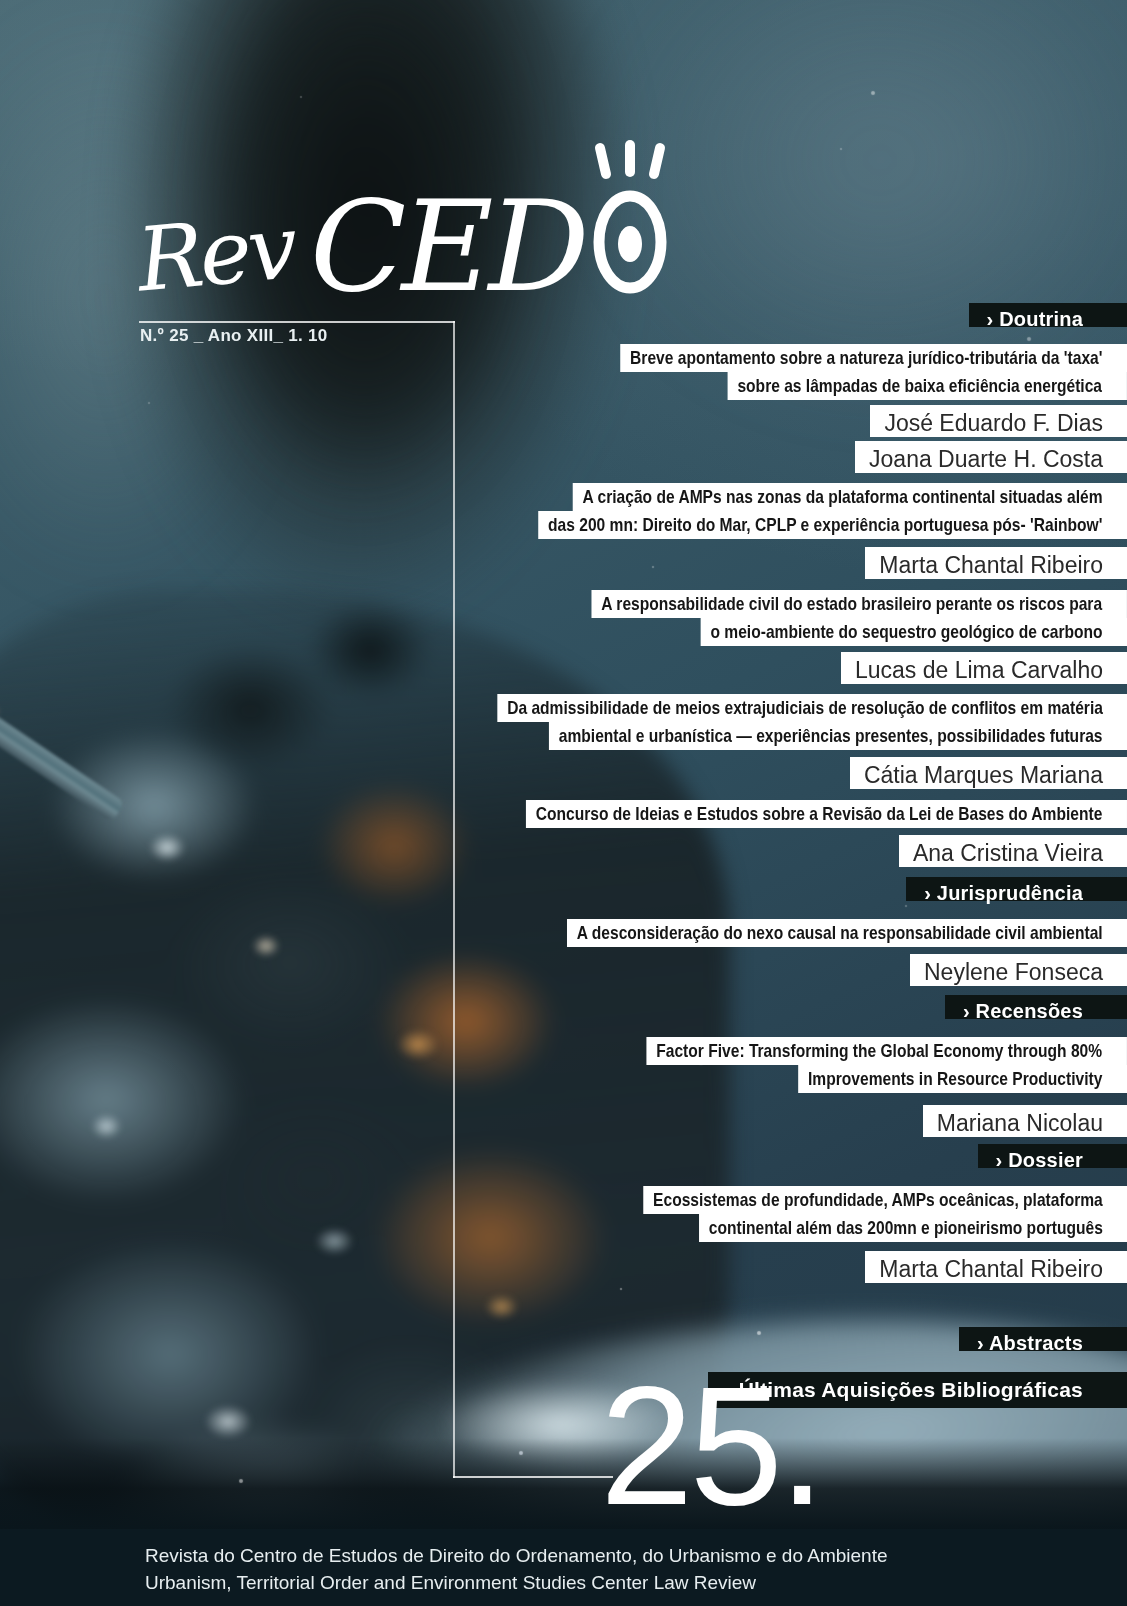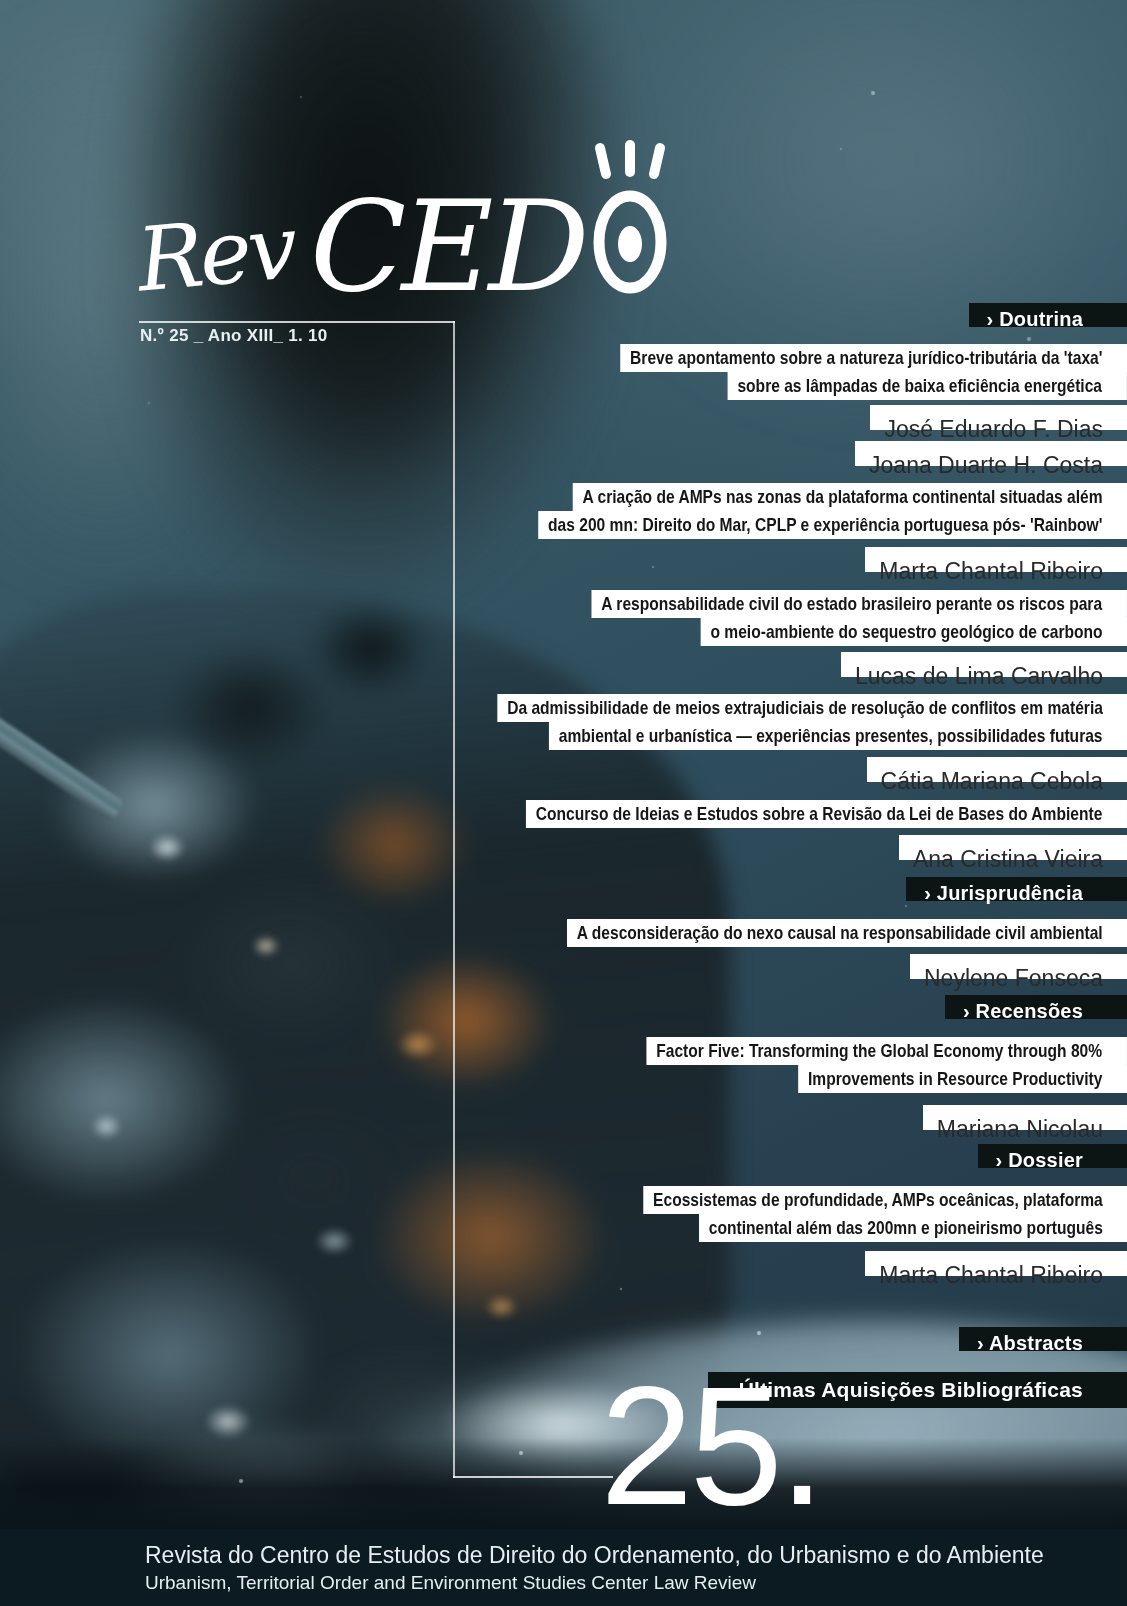--- a/index.html
+++ b/index.html
@@ -99,30 +99,30 @@
 
   
   .row { right:0; white-space:nowrap; }
   .section-box { background:#0d1514; color:#fff; font-weight:bold; font-size:20px;
     line-height:33px; height:24px; padding:0 44px 0 18px; letter-spacing:.2px; }
   .section-box.big { font-size:21px; line-height:36px; height:36px; }
   .title-line { background:#fff; color:#161616; font-weight:bold; font-size:19px;
     line-height:28px; height:28px; padding:0 30px 0 12px;
     transform:scaleX(.82); transform-origin:100% 50%; letter-spacing:0; }
   .author-box { background:#fff; color:#2a2a2a; font-size:23px; line-height:33px;
-    height:25px; padding:8px 24px 0 14px; }
+    height:32px; padding:2px 24px 0 14px; }
 
   
   .big-number { left:600px; top:1362px; color:#fff; font-size:168px; line-height:1;
     font-weight:400; letter-spacing:-4px; }
 
   
   .footer { left:0; top:1529px; width:1127px; height:77px; background:#0c1a21;
     color:#e7eef0; }
-  .footer .l1 { left:145px; top:13px; font-size:23px; line-height:27px; position:absolute; }
+  .footer .l1 { left:145px; top:13px; font-size:19px; line-height:27px; position:absolute; }
   .footer .l2 { left:145px; top:40px; font-size:19px; line-height:27px; position:absolute; }
 </style>
 </head>
 <body>
 
 <div class="cover">
 
   <div class="mist-left"></div>
   <div class="mist-right"></div>
   <div class="plume"></div>
@@ -164,21 +164,21 @@
   <div class="row title-line" style="top:483px">A criação de AMPs nas zonas da plataforma continental situadas além</div>
   <div class="row title-line" style="top:511px">das 200 mn: Direito do Mar, CPLP e experiência portuguesa pós- 'Rainbow'</div>
   <div class="row author-box" style="top:547px">Marta Chantal Ribeiro</div>
 
   <div class="row title-line" style="top:590px">A responsabilidade civil do estado brasileiro perante os riscos para</div>
   <div class="row title-line" style="top:618px">o meio-ambiente do sequestro geológico de carbono</div>
   <div class="row author-box" style="top:652px">Lucas de Lima Carvalho</div>
 
   <div class="row title-line" style="top:694px">Da admissibilidade de meios extrajudiciais de resolução de conflitos em matéria</div>
   <div class="row title-line" style="top:722px">ambiental e urbanística — experiências presentes, possibilidades futuras</div>
-  <div class="row author-box" style="top:757px">Cátia Mariana Cebola</div>
+  <div class="row author-box" style="top:757px">Cátia Marques Mariana</div>
 
   <div class="row title-line" style="top:800px">Concurso de Ideias e Estudos sobre a Revisão da Lei de Bases do Ambiente</div>
   <div class="row author-box" style="top:835px">Ana Cristina Vieira</div>
 
   <div class="row section-box" style="top:877px">› Jurisprudência</div>
   <div class="row title-line" style="top:919px">A desconsideração do nexo causal na responsabilidade civil ambiental</div>
   <div class="row author-box" style="top:954px">Neylene Fonseca</div>
 
   <div class="row section-box" style="top:995px">› Recensões</div>
   <div class="row title-line" style="top:1037px">Factor Five: Transforming the Global Economy through 80%</div>

